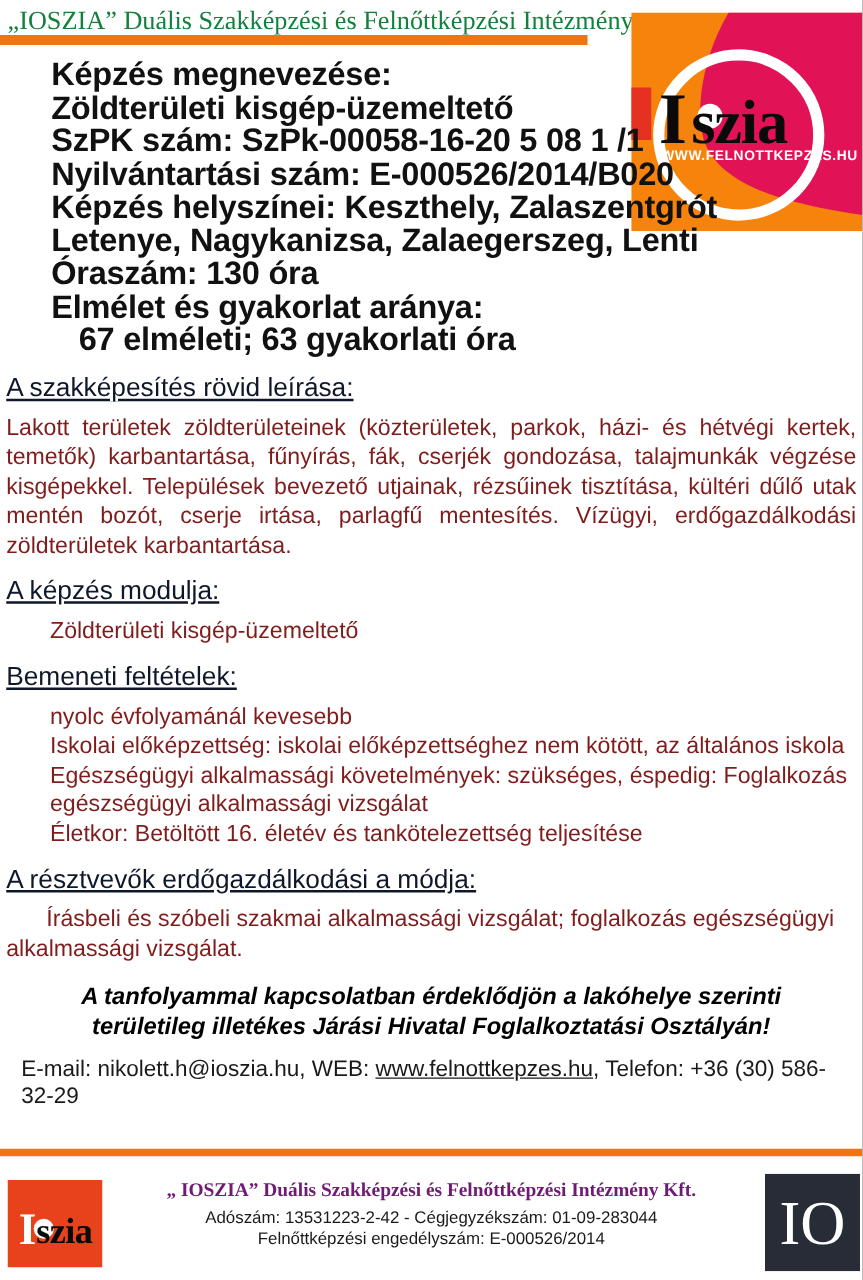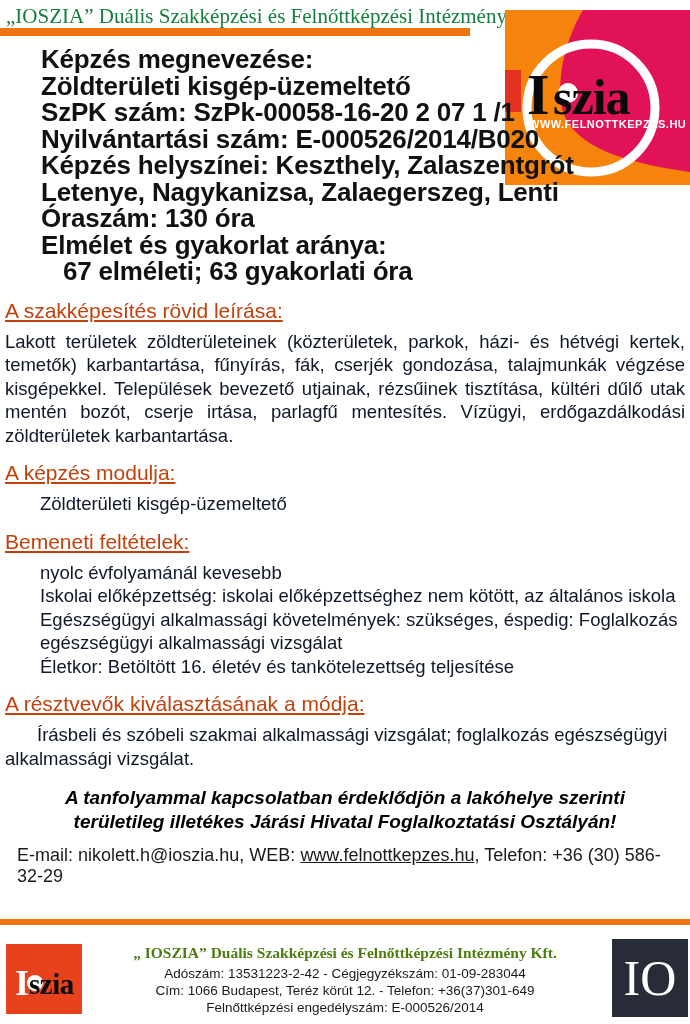--- a/index.html
+++ b/index.html
@@ -22,43 +22,43 @@
   .brand-logo { position:absolute; top:10px; left:505px; width:185px; height:175px; }
   
   .content { position:absolute; top:46px; left:5px; width:680px; }
   .course-line {
     font-weight:bold; font-size:26px; line-height:26.5px;
     white-space:nowrap; letter-spacing:-0.2px;margin-left:36px;
   }
   .course-indent { padding-left:22px; }
   .sec-heading {
     font-size:21px; font-weight:400; text-decoration:underline;
-    margin:14px 0 7px 0; color:#c2410c;
+    margin:14px 0 7px 0; color:#0f172a;
   }
-  .body-text { font-size:18.5px; line-height:23.5px; color:#0f172a; }
+  .body-text { font-size:18.5px; line-height:23.5px; color:#7f1d1d; }
   .desc-paragraph { text-align:justify; }
   .indent-block { margin-left:35px; }
   .first-indent { padding-left:32px; }
   .notice {
     font-weight:bold; font-style:italic; text-align:center;
     font-size:19px; line-height:23.5px; margin:16px 24px 0 24px; color:#000;
   }
   .contact-line { margin:12px 0 0 12px; font-size:18px; color:#1a1a1a; }
   .contact-link { text-decoration:underline; color:#1a1a1a; }
   
   .footer-rule {
     position:absolute; top:919px; left:0; width:690px; height:6px;
     background:#ee7511;
   }
   .footer-logo-left  { position:absolute; top:944px; left:6px;  width:76px; height:70px; }
   .footer-logo-right { position:absolute; top:939px; left:612px; width:76px; height:78px; }
   .footer-text { position:absolute; top:944px; left:110px; width:470px; text-align:center; }
   .footer-company {
     font-family:"Liberation Serif", serif; font-weight:700; font-size:15.5px;
-    margin-bottom:3px; color:#4d7c0f; white-space:nowrap;
+    margin-bottom:3px; color:#701a75; white-space:nowrap;
   }
   .footer-line { font-size:13.5px; line-height:17px; color:#1a1a1a; white-space:nowrap; }
 </style>
 </head>
 <body>
 
 <div class="page">
 
   <div class="header-title">„IOSZIA” Duális Szakképzési és Felnőttképzési Intézmény</div>
   <div class="header-rule"></div>
@@ -72,21 +72,21 @@
     <text x="22" y="104" font-family="Liberation Serif, serif" font-weight="bold" font-size="58" fill="#0a0a0a">I</text>
     <text x="48" y="104" font-family="Liberation Serif, serif" font-weight="bold" font-size="50" letter-spacing="-1" fill="#0a0a0a">szia</text>
     <text x="24" y="118" font-family="Liberation Sans, sans-serif" font-weight="bold" font-size="11" letter-spacing="0.5" fill="#ffffff">WWW.FELNOTTKEPZES.HU</text>
   </svg>
 
   <div class="content">
 
     <div>
       <div class="course-line">Képzés megnevezése:</div>
       <div class="course-line">Zöldterületi kisgép-üzemeltető</div>
-      <div class="course-line">SzPK szám: SzPk-00058-16-20 2 07 1 /1</div>
+      <div class="course-line">SzPK szám: SzPk-00058-16-20 5 08 1 /1</div>
       <div class="course-line">Nyilvántartási szám: E-000526/2014/B020</div>
       <div class="course-line">Képzés helyszínei: Keszthely, Zalaszentgrót</div>
       <div class="course-line">Letenye, Nagykanizsa, Zalaegerszeg, Lenti</div>
       <div class="course-line">Óraszám: 130 óra</div>
       <div class="course-line">Elmélet és gyakorlat aránya:</div>
       <div class="course-line course-indent">67 elméleti; 63 gyakorlati óra</div>
     </div>
 
     <div class="sec-heading">A szakképesítés rövid leírása:</div>
     <div class="body-text desc-paragraph">Lakott területek zöldterületeinek (közterületek, parkok, házi- és hétvégi kertek, temetők) karbantartása, fűnyírás, fák, cserjék gondozása, talajmunkák végzése kisgépekkel. Települések bevezető utjainak, rézsűinek tisztítása, kültéri dűlő utak mentén bozót, cserje irtása, parlagfű mentesítés. Vízügyi, erdőgazdálkodási zöldterületek karbantartása.</div>
@@ -96,42 +96,41 @@
 
     <div class="sec-heading">Bemeneti feltételek:</div>
     <div>
       <div class="body-text indent-block">nyolc évfolyamánál kevesebb</div>
       <div class="body-text indent-block">Iskolai előképzettség: iskolai előképzettséghez nem kötött, az általános iskola</div>
       <div class="body-text indent-block">Egészségügyi alkalmassági követelmények: szükséges, éspedig: Foglalkozás</div>
       <div class="body-text indent-block">egészségügyi alkalmassági vizsgálat</div>
       <div class="body-text indent-block">Életkor: Betöltött 16. életév és tankötelezettség teljesítése</div>
     </div>
 
-    <div class="sec-heading">A résztvevők kiválasztásának a módja:</div>
+    <div class="sec-heading">A résztvevők erdőgazdálkodási a módja:</div>
     <div class="body-text first-indent">Írásbeli és szóbeli szakmai alkalmassági vizsgálat; foglalkozás egészségügyi</div>
     <div class="body-text">alkalmassági vizsgálat.</div>
 
     <div class="notice">A tanfolyammal kapcsolatban érdeklődjön a lakóhelye szerinti területileg illetékes Járási Hivatal Foglalkoztatási Osztályán!</div>
 
     <div class="contact-line"><span>E-mail: nikolett.h@ioszia.hu, WEB: </span><span class="contact-link">www.felnottkepzes.hu</span><span>, Telefon: +36 (30) 586-32-29</span></div>
   </div>
 
   <div class="footer-rule"></div>
 
   <svg class="footer-logo-left" viewBox="0 0 76 70">
     <rect x="0" y="0" width="76" height="70" fill="#e8421d"></rect>
     <text x="9" y="51" font-family="Liberation Serif, serif" font-weight="bold" font-size="36" fill="#ffffff">I</text>
     <circle cx="29" cy="39" r="8" fill="#ffffff"></circle>
     <text x="23" y="50" font-family="Liberation Serif, serif" font-weight="bold" font-size="29" letter-spacing="-0.5" fill="#0a0a0a">szia</text>
   </svg>
 
   <div class="footer-text">
     <div class="footer-company">„ IOSZIA” Duális Szakképzési és Felnőttképzési Intézmény Kft.</div>
     <div class="footer-line">Adószám: 13531223-2-42 - Cégjegyzékszám: 01-09-283044</div>
-    <div class="footer-line">Cím: 1066 Budapest, Teréz körút 12. - Telefon: +36(37)301-649</div>
     <div class="footer-line">Felnőttképzési engedélyszám: E-000526/2014</div>
   </div>
 
   <svg class="footer-logo-right" viewBox="0 0 76 78">
     <rect x="0" y="0" width="76" height="78" fill="#282c37"></rect>
     <text x="38" y="56" text-anchor="middle" font-family="Liberation Serif, serif" font-size="50" fill="#ffffff">IO</text>
   </svg>
 
 </div>
 

